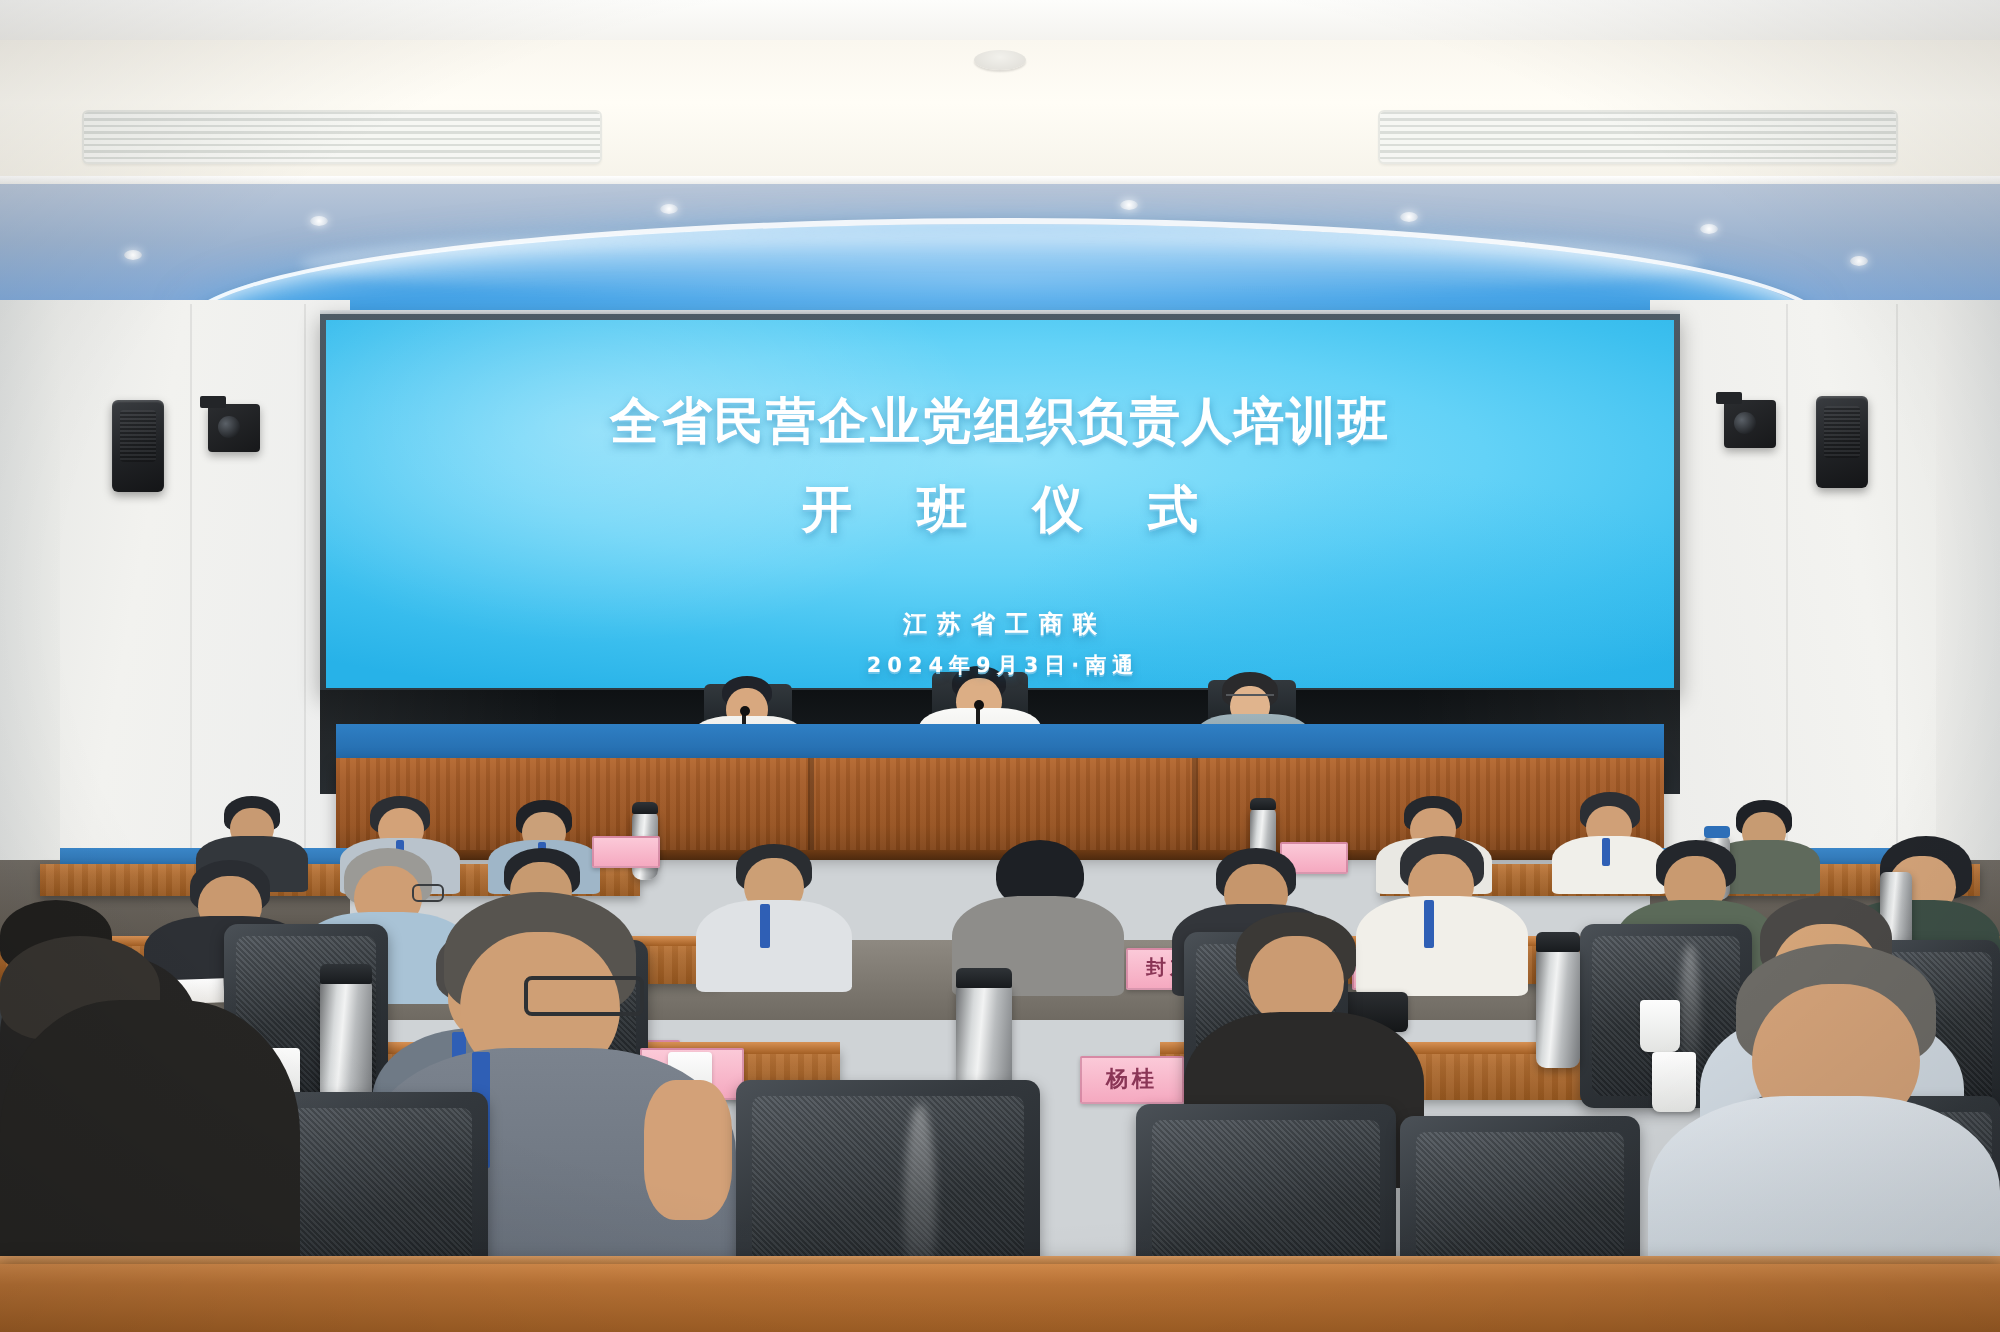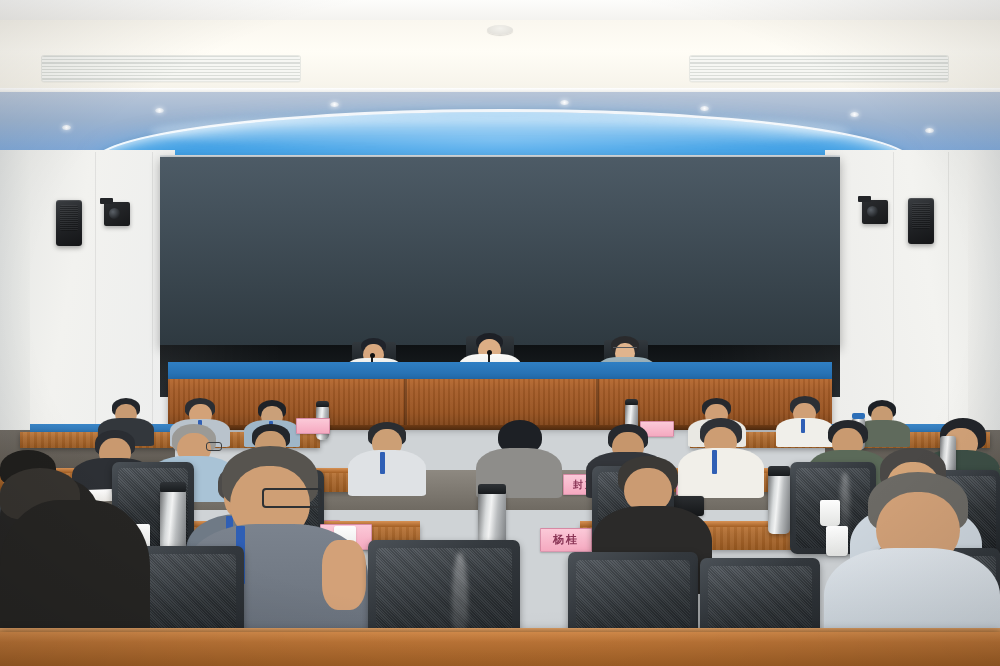--- a/index.html
+++ b/index.html
@@ -206,20 +206,26 @@
   <div class="abs panel-seam" style="left:893px;top:152px;height:326px;"></div>
   <div class="abs panel-seam" style="left:948px;top:152px;height:326px;"></div>
 
   <div class="abs speaker" style="left:56px;top:200px;"></div>
   <div class="abs cam" style="left:104px;top:202px;"></div>
   <div class="abs cam" style="left:862px;top:200px;"></div>
   <div class="abs speaker" style="left:908px;top:198px;"></div>
 
   <div class="abs screen-topbar"></div>
   <div class="abs screen-bezel"></div>
+  <div class="abs screen">
+    <div class="scr-txt scr-title">全省民营企业党组织负责人培训班</div>
+    <div class="scr-txt scr-sub">开 班 仪 式</div>
+    <div class="scr-txt scr-org">江苏省工商联</div>
+    <div class="scr-txt scr-date">2024年9月3日·南通</div>
+  </div>
 
   <div class="abs dark-band"></div>
   <div class="abs" style="left:398px;top:381px;width:26px;height:14px;background:#0a0c0e;border-radius:2px;"></div>
   <div class="abs wood-strip-l"></div>
   <div class="abs wood-strip-r"></div>
 
   <div class="ht-person">
     <div class="abs chairblk" style="left:352px;top:342px;width:44px;height:26px;"></div>
     <div class="abs ht-hair" style="left:361px;top:338px;width:25px;height:16px;background:#20232a;"></div>
     <div class="abs ht-head" style="left:363px;top:344px;width:21px;height:20px;background:#d8a87f;"></div>

